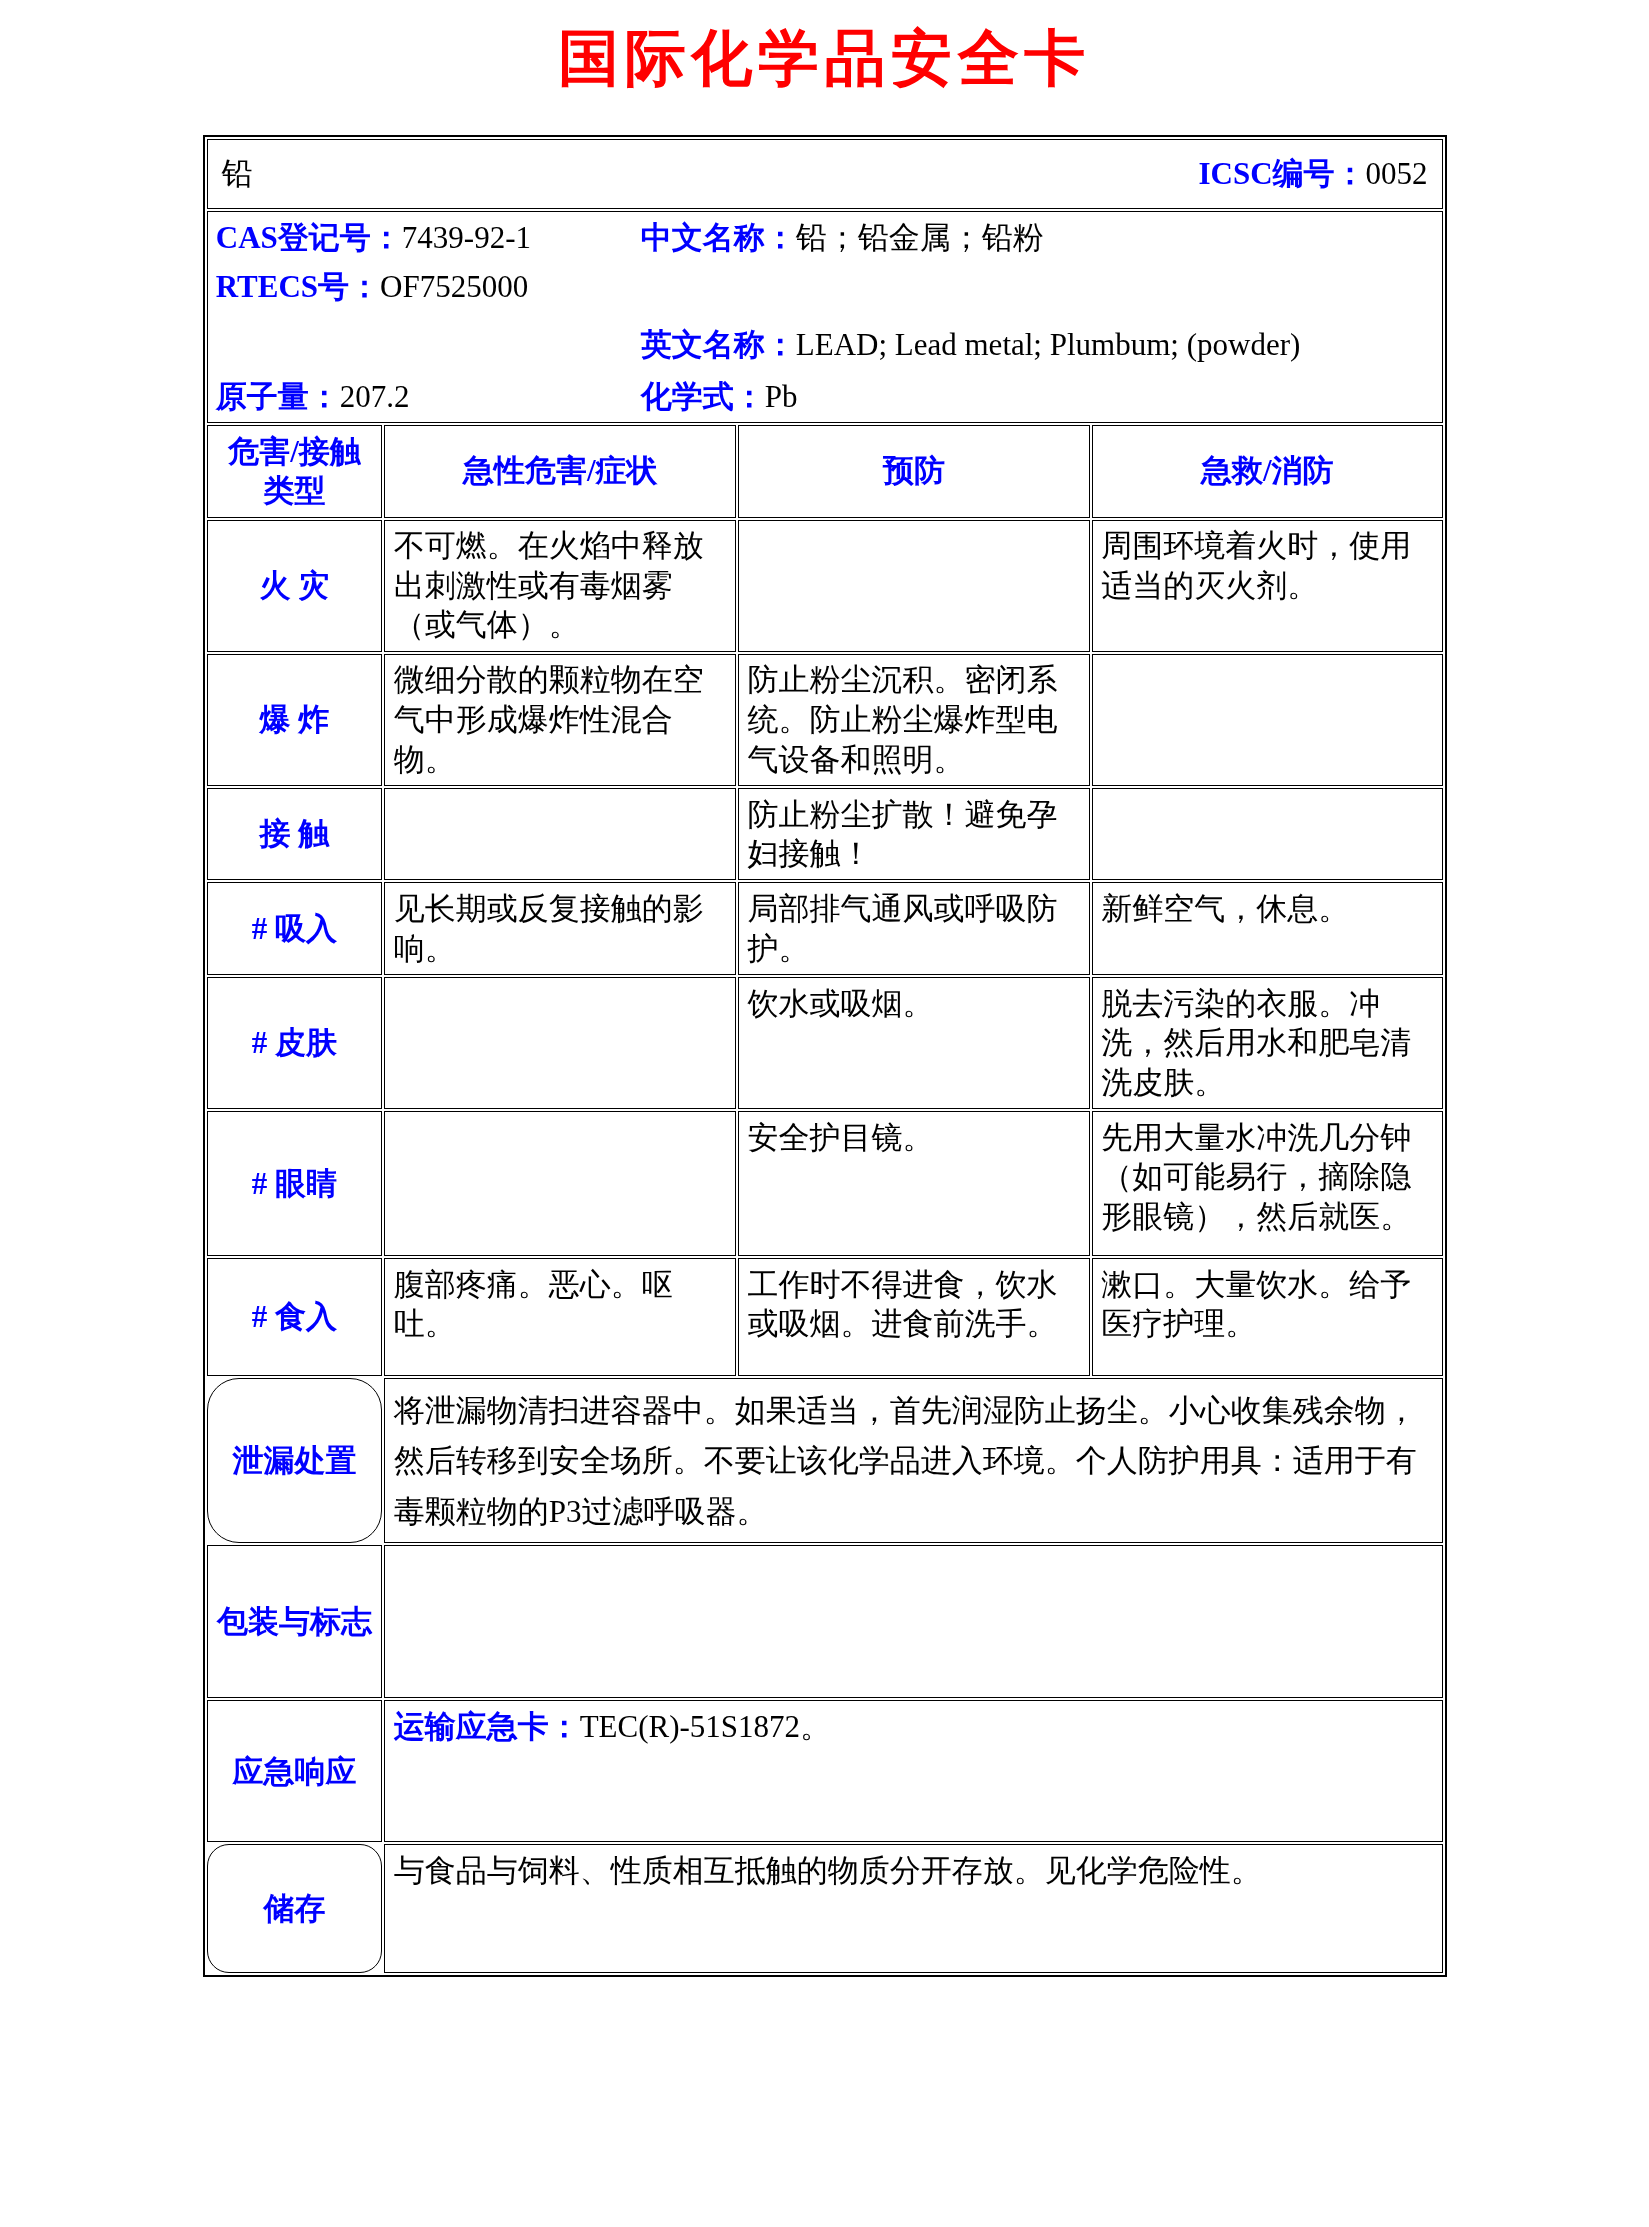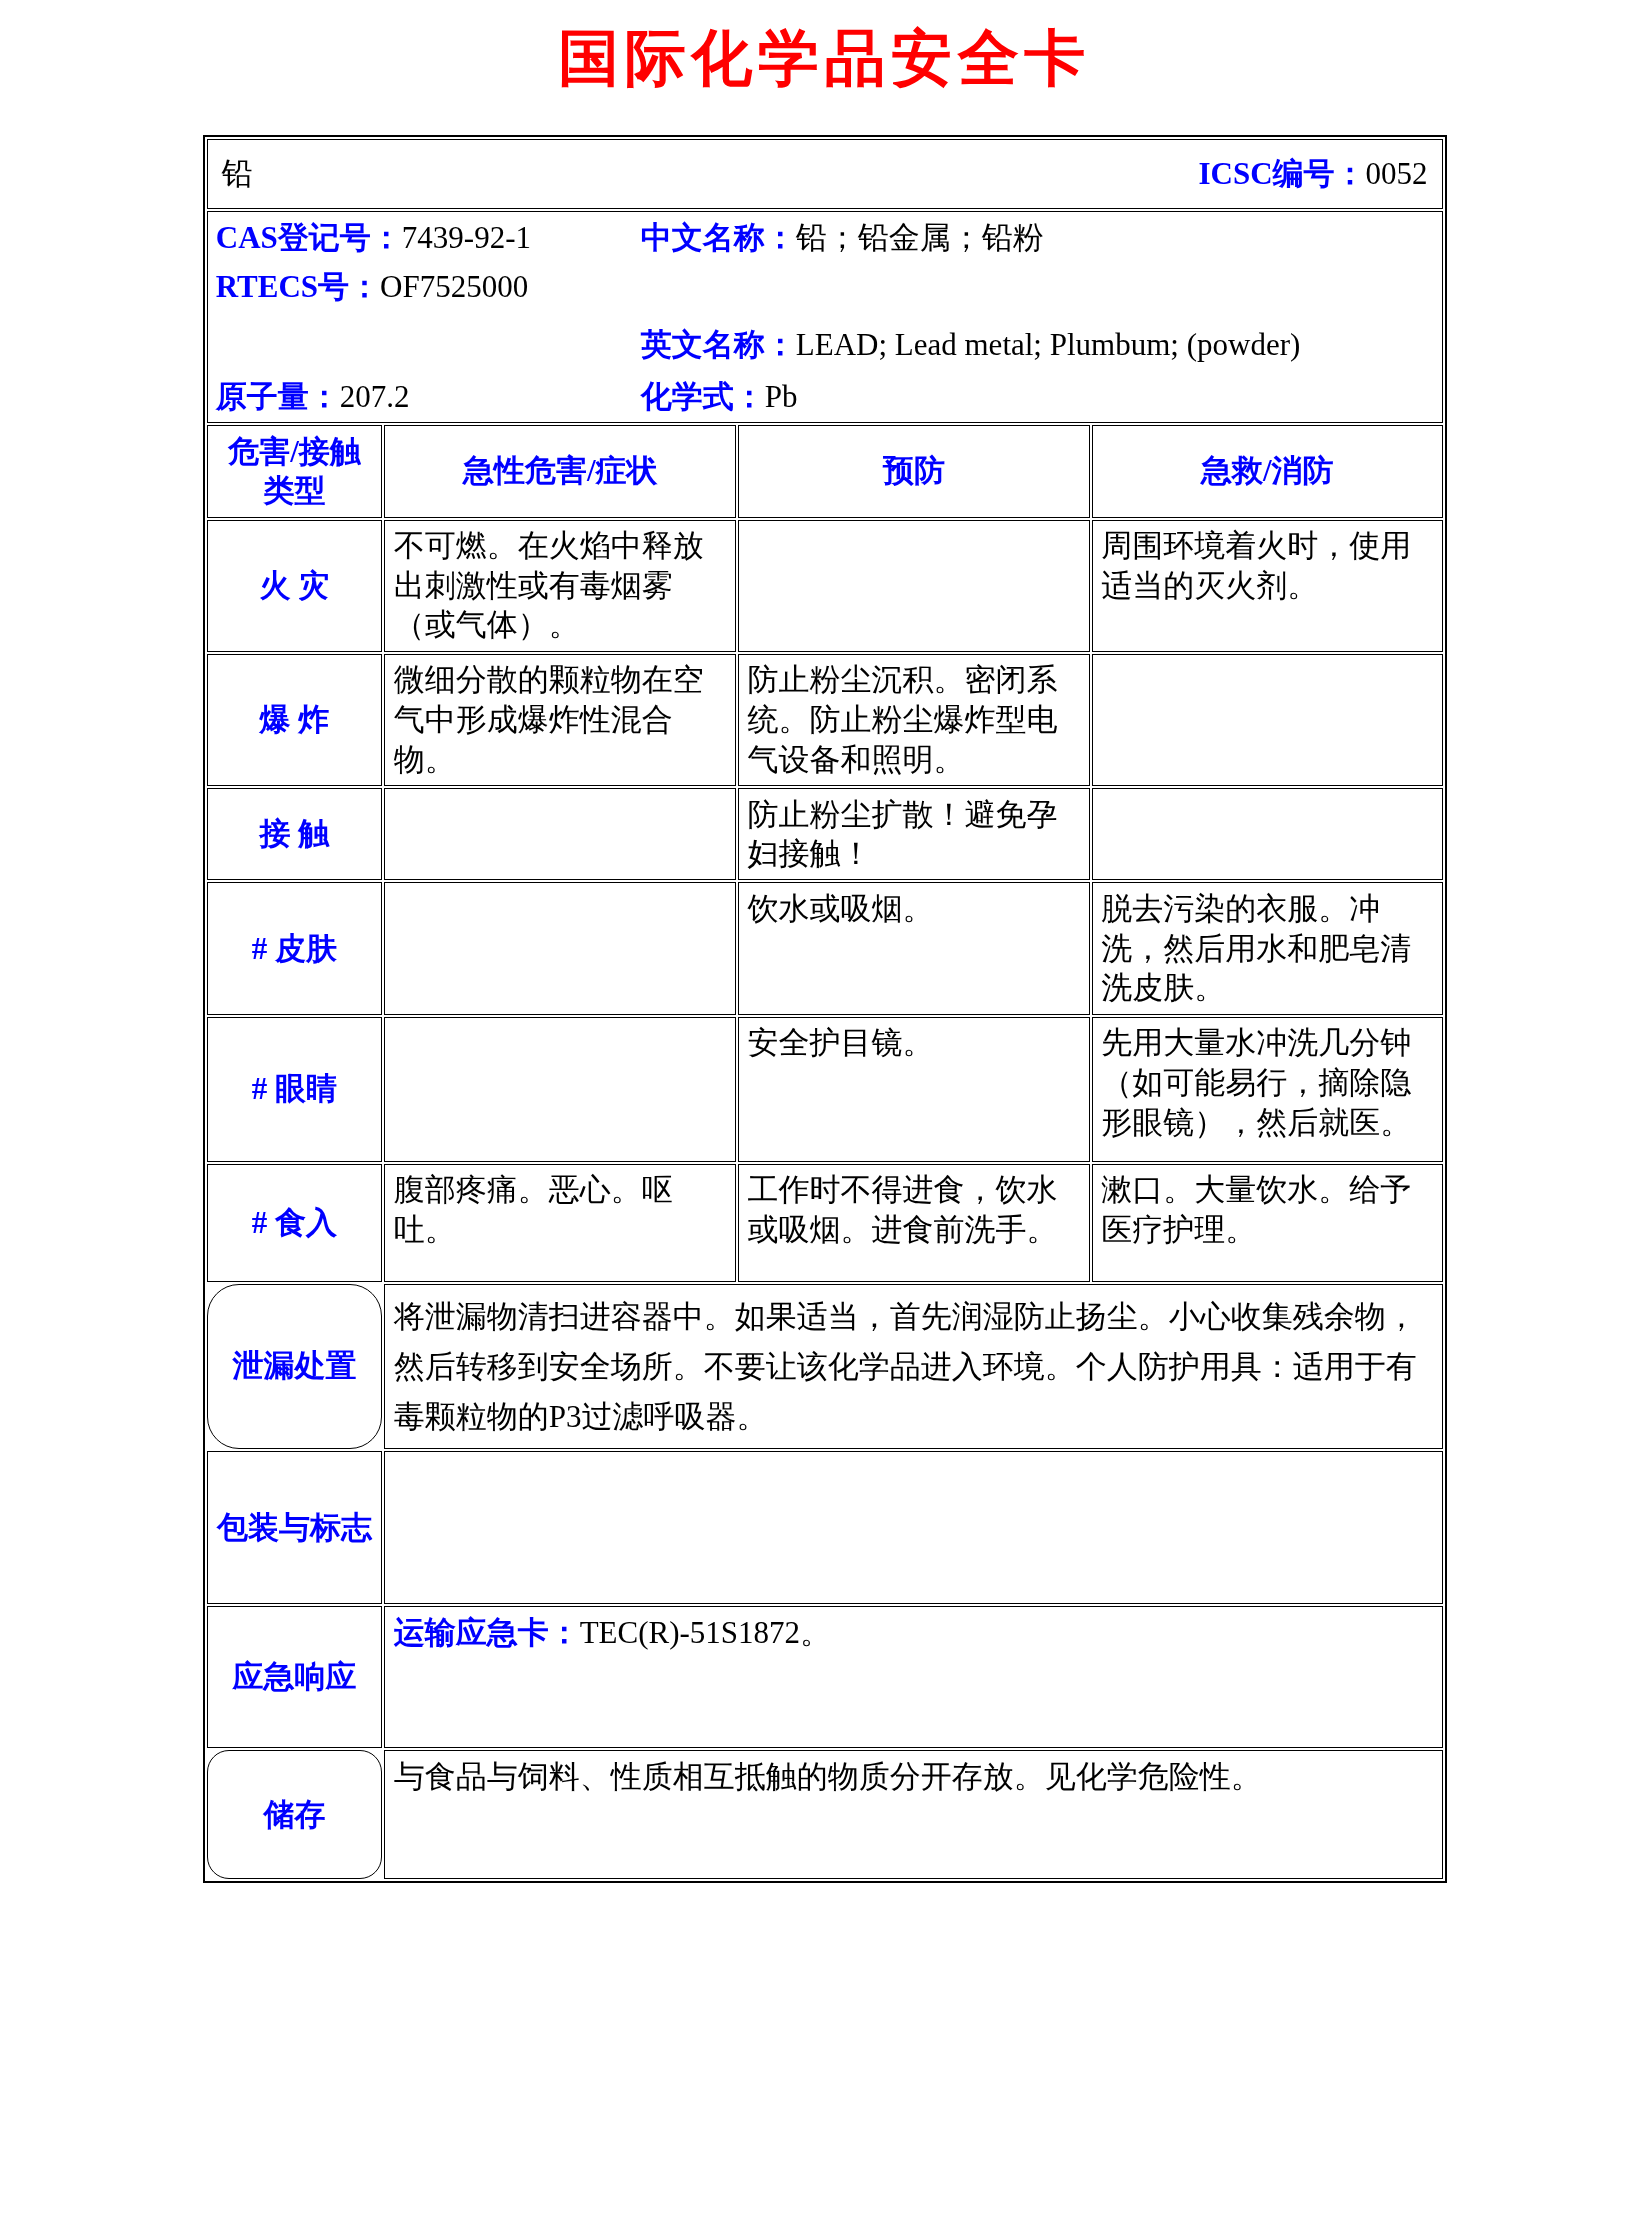--- a/index.html
+++ b/index.html
@@ -160,20 +160,26 @@
     <td></td>
   </tr>
 
   <tr>
     <td class="label-cell h-cont">接 触</td>
     <td></td>
     <td>防止粉尘扩散！避免孕妇接触！</td>
     <td></td>
   </tr>
 
+  <tr>
+    <td class="label-cell h-inh"># 吸入</td>
+    <td>见长期或反复接触的影响。</td>
+    <td>局部排气通风或呼吸防护。</td>
+    <td>新鲜空气，休息。</td>
+  </tr>
 
   <tr>
     <td class="label-cell h-skin"># 皮肤</td>
     <td></td>
     <td>饮水或吸烟。</td>
     <td>脱去污染的衣服。冲洗，然后用水和肥皂清洗皮肤。</td>
   </tr>
 
   <tr>
     <td class="label-cell h-eyes"># 眼睛</td>

